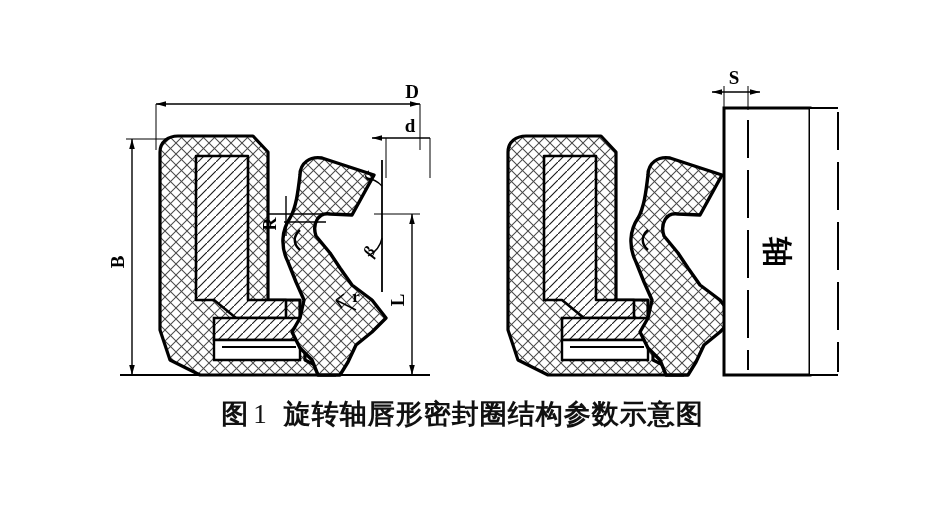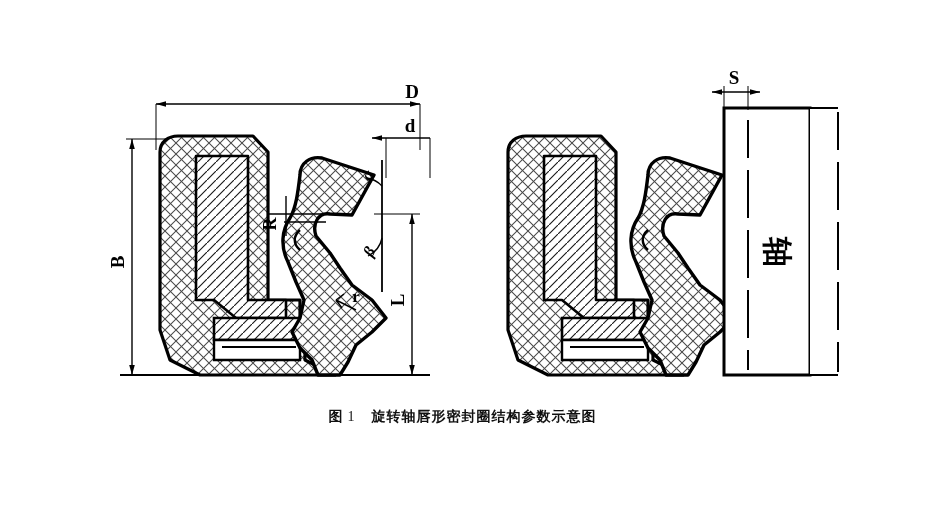--- a/index.html
+++ b/index.html
@@ -7,24 +7,24 @@
     width:925px;height:515px;
     font-family:"Liberation Serif", serif;
     color:#000;
     position:relative;
     overflow:hidden;
   }
   #stage{position:absolute;left:0;top:0;width:925px;height:515px;}
   svg{display:block;}
   .cap{
     position:absolute;
-    left:0;top:408px;width:925px;
+    left:0;top:396px;width:925px;
     text-align:center;
     font-family:"DejaVu Sans", sans-serif;
-    font-size:14px;
+    font-size:27px;
     font-weight:700;
     letter-spacing:1px;
     color:#111;
   }
   .cap .fignum{font-weight:700;}
   .cap .figno{font-weight:400;font-family:"Liberation Serif",serif;margin:0 6px 0 4px;}
   .cap .captext{margin-left:10px;}
 </style>
 </head>
 <body>

